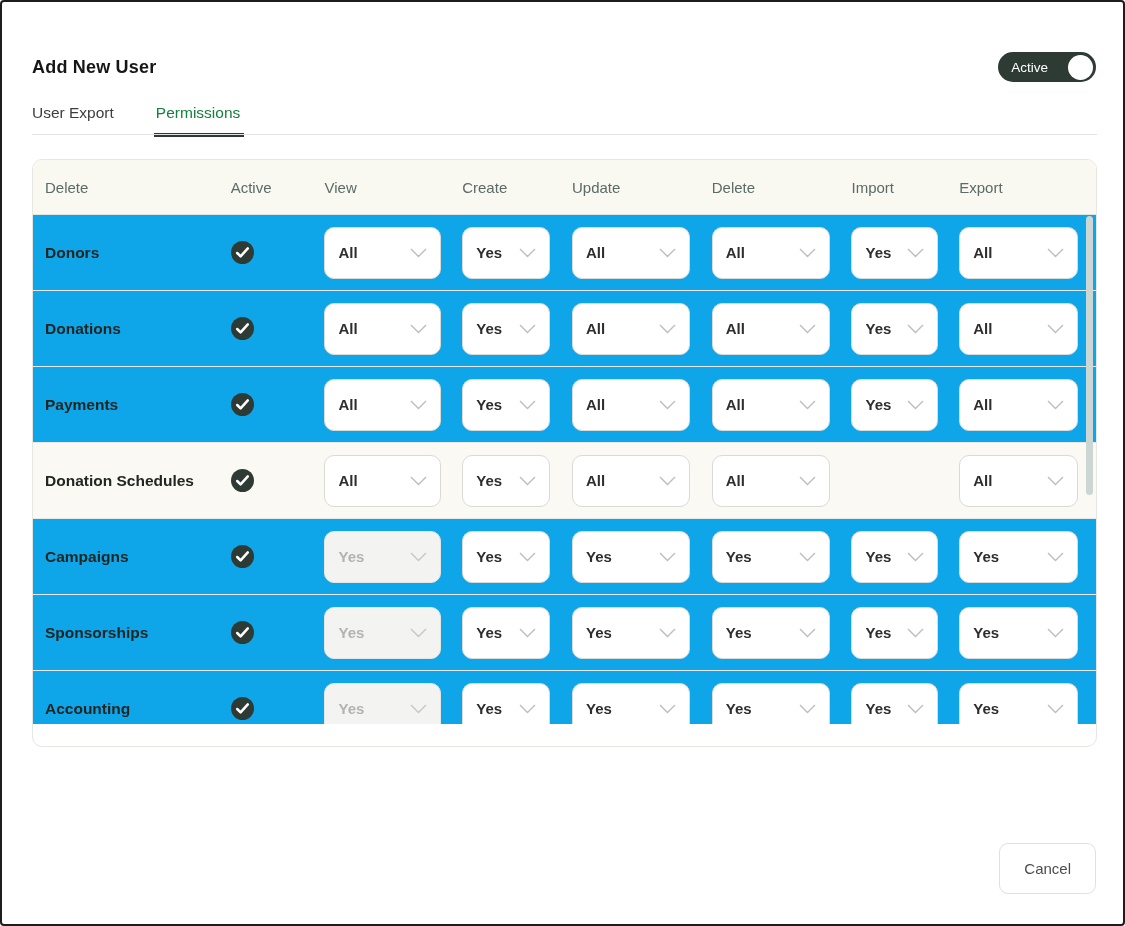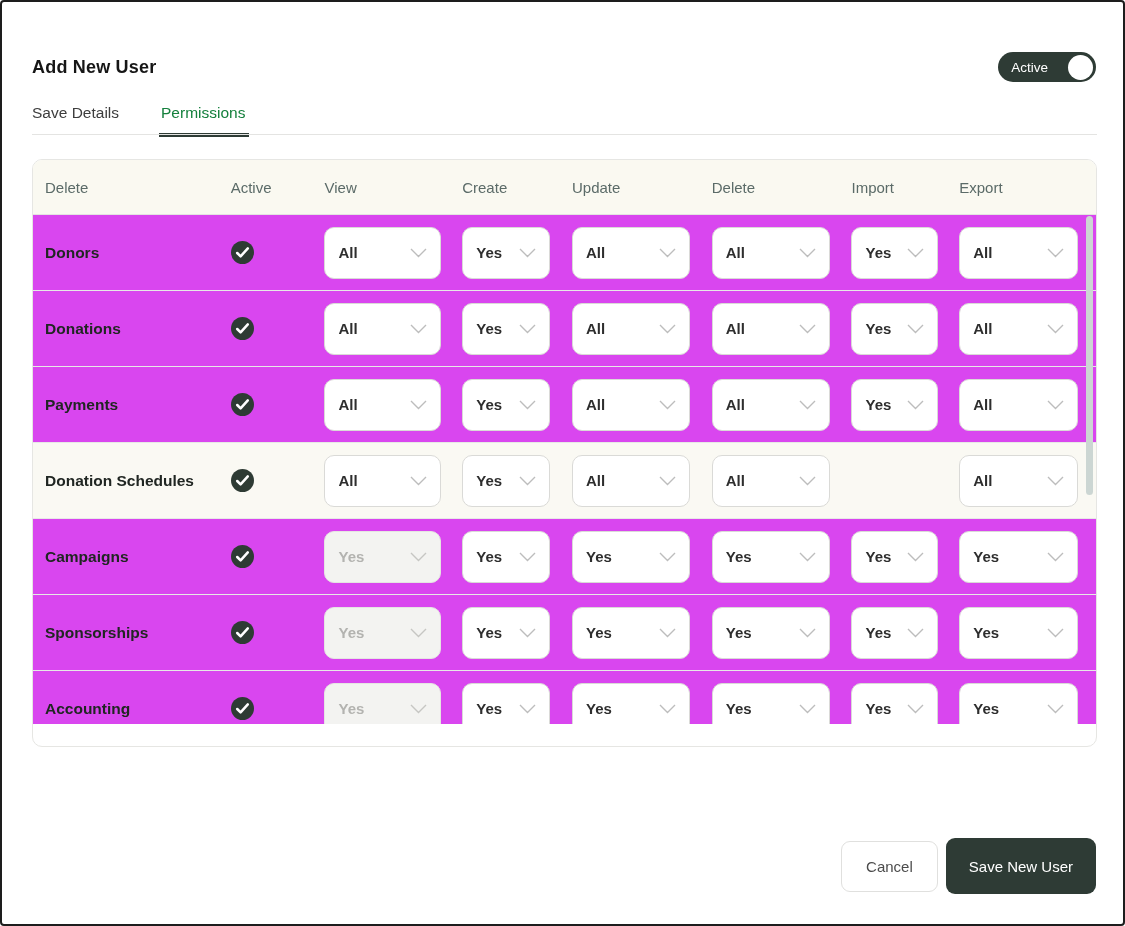--- a/index.html
+++ b/index.html
@@ -20,21 +20,21 @@
   .tab { font-size:15.5px; color:#3d3d3d; padding-bottom:14px; cursor:pointer; position:relative; }
   .tab.active { color:#15803d; }
   .tab.active .underline { position:absolute; left:-2px; right:-4px; bottom:-1px; height:4px; background:#2e3b35; }
   .tabs-divider { position:absolute; top:132px; left:30px; width:1065px; height:1px; background:#e4e4e2; }
   
   .table-card { position:absolute; top:157px; left:30px; width:1065px; height:588px;
     border:1px solid #e6e6e3; border-radius:10px; background:#fff; overflow:hidden; }
   .thead { display:flex; height:55px; align-items:center; background:#faf9f1; border-bottom:1px solid #e3e5e1; }
   .hcell { font-size:15px; color:#5b6b68; }
   .tbody { height:509px; overflow:hidden; }
-  .trow { display:flex; height:76px; align-items:center; border-bottom:1px solid #e7e9e6; background:#d946ef; }
+  .trow { display:flex; height:76px; align-items:center; border-bottom:1px solid #e7e9e6; background:#0ea5e9; }
   .trow.highlight { background:#faf9f3; }
   .cell { display:flex; align-items:center; }
   .col-section { width:198px; padding-left:12px; }
   .col-enabled { width:94px; }
   .col-view { width:138px; }
   .col-create { width:110px; }
   .col-update { width:140px; }
   .col-delete { width:140px; }
   .col-import { width:108px; }
   .col-export { width:137px; }
@@ -68,21 +68,21 @@
   <div class="dialog-header">
     <div class="dialog-title">Add New User</div>
     <div class="toggle">
       <span class="toggle-label">Active</span>
       <span class="toggle-knob"></span>
     </div>
   </div>
 
   <div class="tabs">
     <div class="tab">
-      <span>Save Details</span>
+      <span>User Export</span>
     </div>
     <div class="tab active">
       <span>Permissions</span>
       <span class="underline"></span>
     </div>
   </div>
   <div class="tabs-divider"></div>
 
   <div class="table-card">
     <div class="thead" id="thead">
@@ -585,16 +585,15 @@
           </div>
         </div>
       </div>
     <div class="scrollbar-track">
       <div class="scrollbar-thumb"></div>
     </div>
   </div>
 
   <div class="footer">
     <button class="btn-cancel">Cancel</button>
-    <button class="btn-save">Save New User</button>
   </div>
 
 </div>
 
 </body></html>

